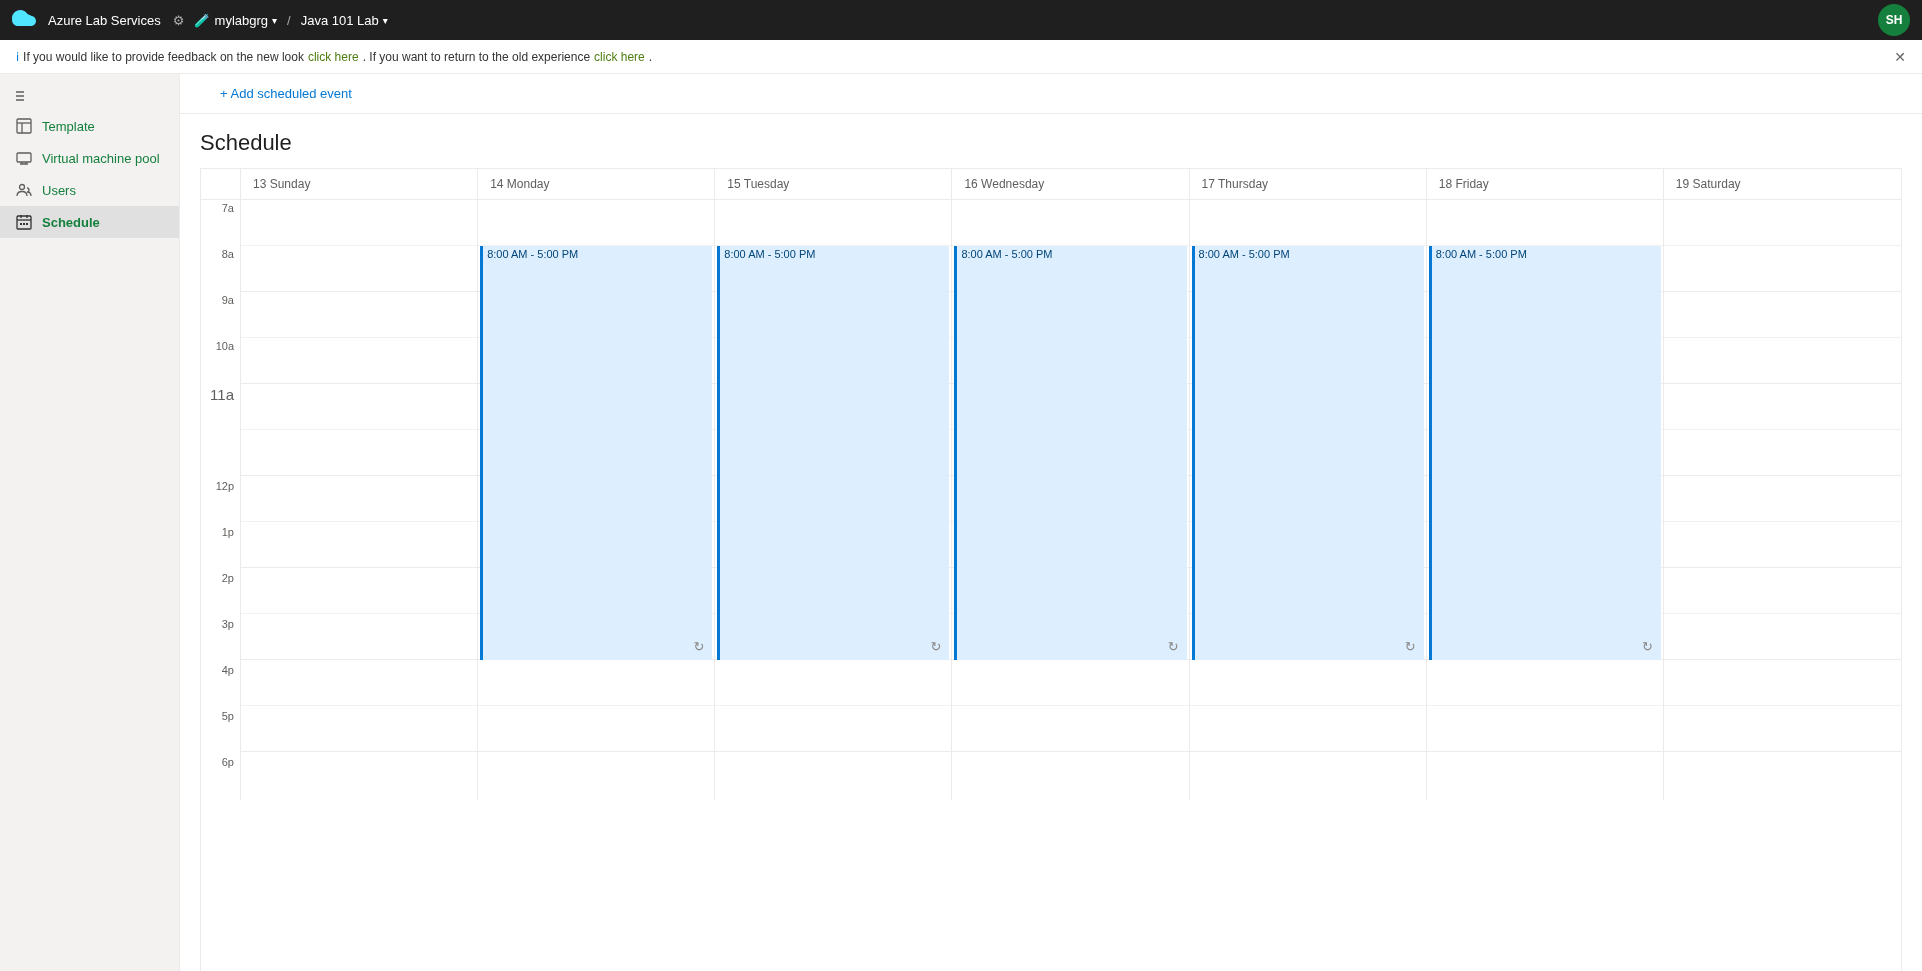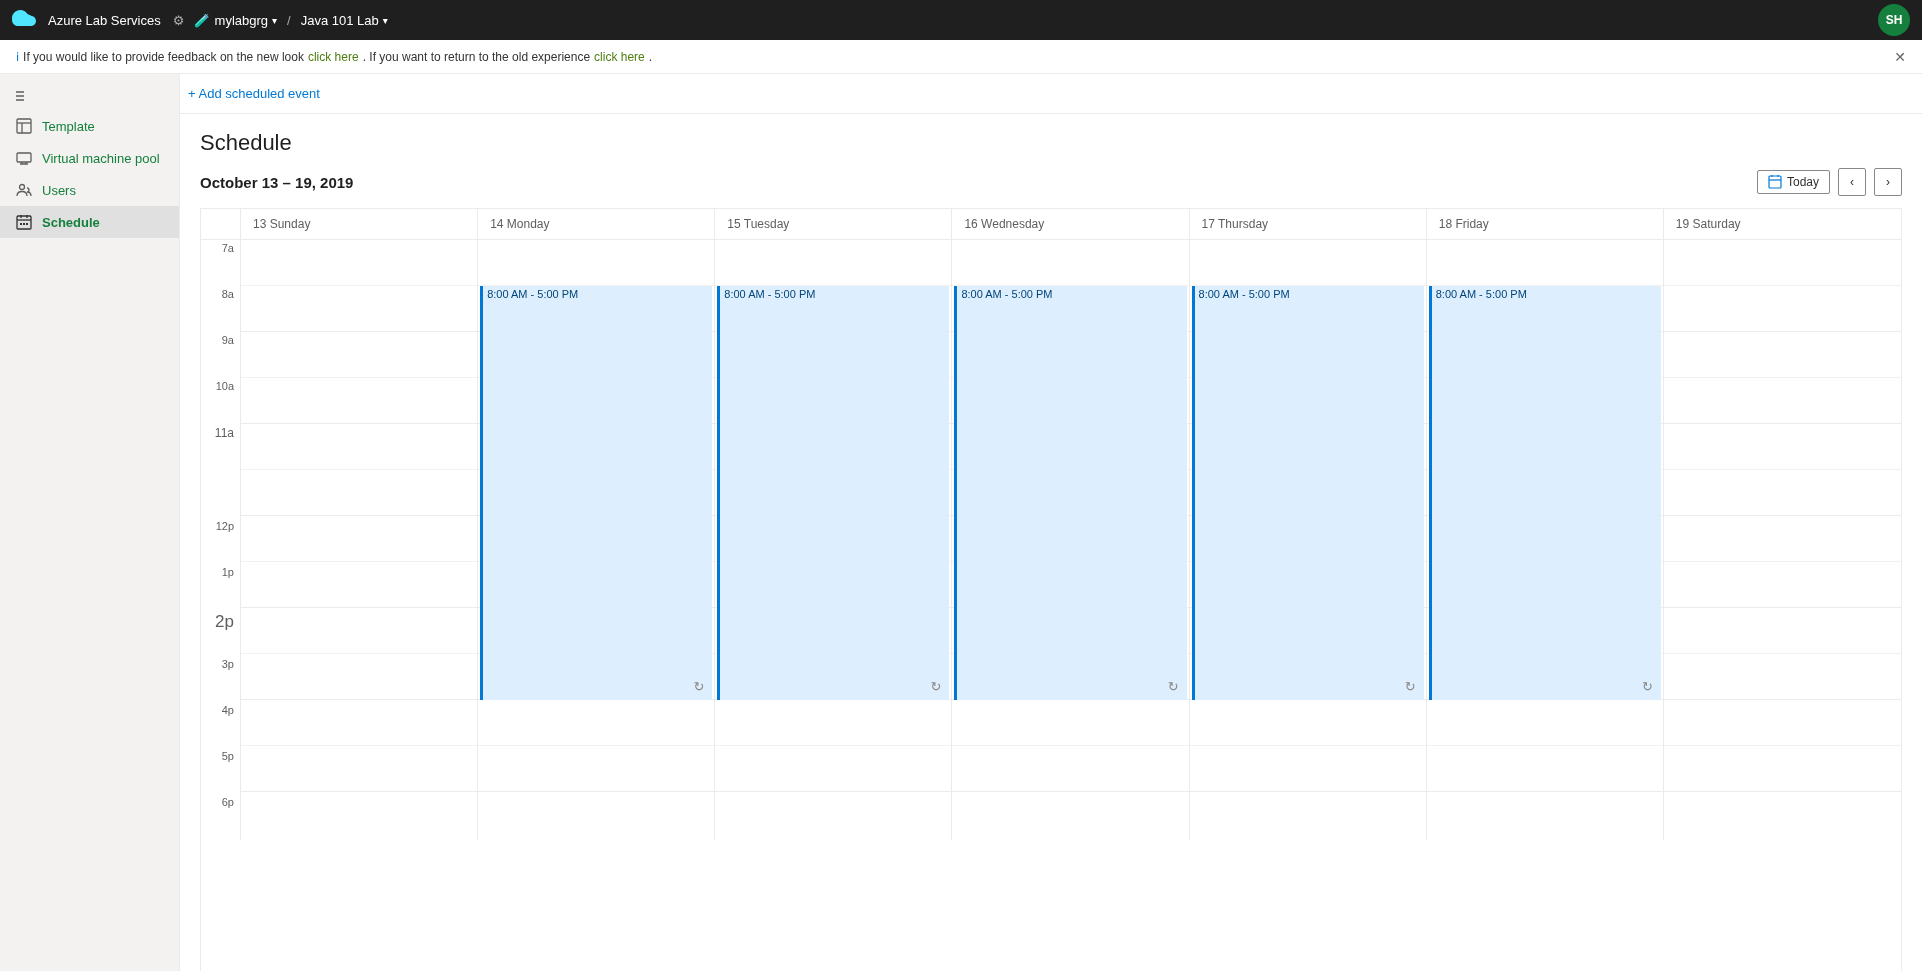--- a/index.html
+++ b/index.html
@@ -123,21 +123,21 @@
     
     .main-content {
       flex: 1;
       background: white;
       overflow: hidden;
       display: flex;
       flex-direction: column;
     }
 
     .toolbar {
-      padding: 8px 0;
+      padding: 8px 32px;
       border-bottom: 1px solid #edebe9;
       display: flex;
       align-items: center;
       gap: 8px;
     }
     .add-event-btn {
       display: flex;
       align-items: center;
       gap: 6px;
       color: #0078d4;
@@ -326,39 +326,20 @@
 
     <div class="toolbar">
       <button class="add-event-btn">
         <span>+ Add scheduled event</span>
       </button>
     </div>
 
     <div class="schedule-area">
       <div class="schedule-title">Schedule</div>
 
-      <div class="schedule-nav">
-        <div class="date-range">October 13 – 19, 2019</div>
-        <div class="nav-controls">
-          <button class="today-btn">
-            <svg width="14" height="14" viewBox="0 0 14 14" fill="none">
-              <rect x="1" y="1" width="12" height="12" rx="1" stroke="#0078d4" stroke-width="1.2" fill="none"></rect>
-              <path d="M1 5h12" stroke="#0078d4" stroke-width="1.2"></path>
-              <path d="M4 0v2M10 0v2" stroke="#0078d4" stroke-width="1.2"></path>
-            </svg>
-            <span>Today</span>
-          </button>
-          <button class="nav-arrow">
-            <span>‹</span>
-          </button>
-          <button class="nav-arrow">
-            <span>›</span>
-          </button>
-        </div>
-      </div>
 
       <div class="calendar-container">
 
         <div class="calendar-header">
           <div class="cal-header-spacer"></div>
           <div class="cal-day-header">
             <span>13 Sunday</span>
           </div>
           <div class="cal-day-header">
             <span>14 Monday</span>
@@ -380,24 +361,24 @@
           </div>
         </div>
 
         <div id="calendar-body" style="flex:1; overflow-y:scroll; overflow-x:hidden; position:relative; background:white;">
         <div style="display: grid; grid-template-columns: 40px repeat(7, 1fr); min-height: 552px; position: relative;">
               <div style="grid-area: 1 / 1; display: flex; flex-direction: column; border-right: 1px solid rgb(237, 235, 233);">
                 <div style="height: 46px; display: flex; align-items: flex-start; justify-content: flex-end; padding-right: 6px; padding-top: 2px; font-size: 11px; color: rgb(96, 94, 92); flex-shrink: 0;">7a</div>
                 <div style="height: 46px; display: flex; align-items: flex-start; justify-content: flex-end; padding-right: 6px; padding-top: 2px; font-size: 11px; color: rgb(96, 94, 92); flex-shrink: 0;">8a</div>
                 <div style="height: 46px; display: flex; align-items: flex-start; justify-content: flex-end; padding-right: 6px; padding-top: 2px; font-size: 11px; color: rgb(96, 94, 92); flex-shrink: 0;">9a</div>
                 <div style="height: 46px; display: flex; align-items: flex-start; justify-content: flex-end; padding-right: 6px; padding-top: 2px; font-size: 11px; color: rgb(96, 94, 92); flex-shrink: 0;">10a</div>
-                <div style="height: 46px; display: flex; align-items: flex-start; justify-content: flex-end; padding-right: 6px; padding-top: 2px; font-size: 12px; color: rgb(96, 94, 92); flex-shrink: 0;">11a</div>
+                <div style="height: 46px; display: flex; align-items: flex-start; justify-content: flex-end; padding-right: 6px; padding-top: 2px; font-size: 15px; color: rgb(96, 94, 92); flex-shrink: 0;">11a</div>
                 <div style="height: 46px; display: flex; align-items: flex-start; justify-content: flex-end; padding-right: 6px; padding-top: 2px; font-size: 11px; color: rgb(96, 94, 92); flex-shrink: 0; margin-top: 48px;">12p</div>
                 <div style="height: 46px; display: flex; align-items: flex-start; justify-content: flex-end; padding-right: 6px; padding-top: 2px; font-size: 11px; color: rgb(96, 94, 92); flex-shrink: 0;">1p</div>
-                <div style="height: 46px; display: flex; align-items: flex-start; justify-content: flex-end; padding-right: 6px; padding-top: 2px; font-size: 17px; color: rgb(96, 94, 92); flex-shrink: 0;">2p</div>
+                <div style="height: 46px; display: flex; align-items: flex-start; justify-content: flex-end; padding-right: 6px; padding-top: 2px; font-size: 11px; color: rgb(96, 94, 92); flex-shrink: 0;">2p</div>
                 <div style="height: 46px; display: flex; align-items: flex-start; justify-content: flex-end; padding-right: 6px; padding-top: 2px; font-size: 11px; color: rgb(96, 94, 92); flex-shrink: 0;">3p</div>
                 <div style="height: 46px; display: flex; align-items: flex-start; justify-content: flex-end; padding-right: 6px; padding-top: 2px; font-size: 11px; color: rgb(96, 94, 92); flex-shrink: 0;">4p</div>
                 <div style="height: 46px; display: flex; align-items: flex-start; justify-content: flex-end; padding-right: 6px; padding-top: 2px; font-size: 11px; color: rgb(96, 94, 92); flex-shrink: 0;">5p</div>
                 <div style="height: 46px; display: flex; align-items: flex-start; justify-content: flex-end; padding-right: 6px; padding-top: 2px; font-size: 11px; color: rgb(96, 94, 92); flex-shrink: 0;">6p</div>
               </div>
               <div style="grid-area: 1 / 2; border-right: 1px solid rgb(237, 235, 233); position: relative; display: flex; flex-direction: column;">
                 <div style="height: 46px; border-bottom: 1px solid rgb(243, 242, 241); flex-shrink: 0;"></div>
                 <div style="height: 46px; border-bottom: 1px solid rgb(237, 235, 233); flex-shrink: 0;"></div>
                 <div style="height: 46px; border-bottom: 1px solid rgb(243, 242, 241); flex-shrink: 0;"></div>
                 <div style="height: 46px; border-bottom: 1px solid rgb(237, 235, 233); flex-shrink: 0;"></div>

